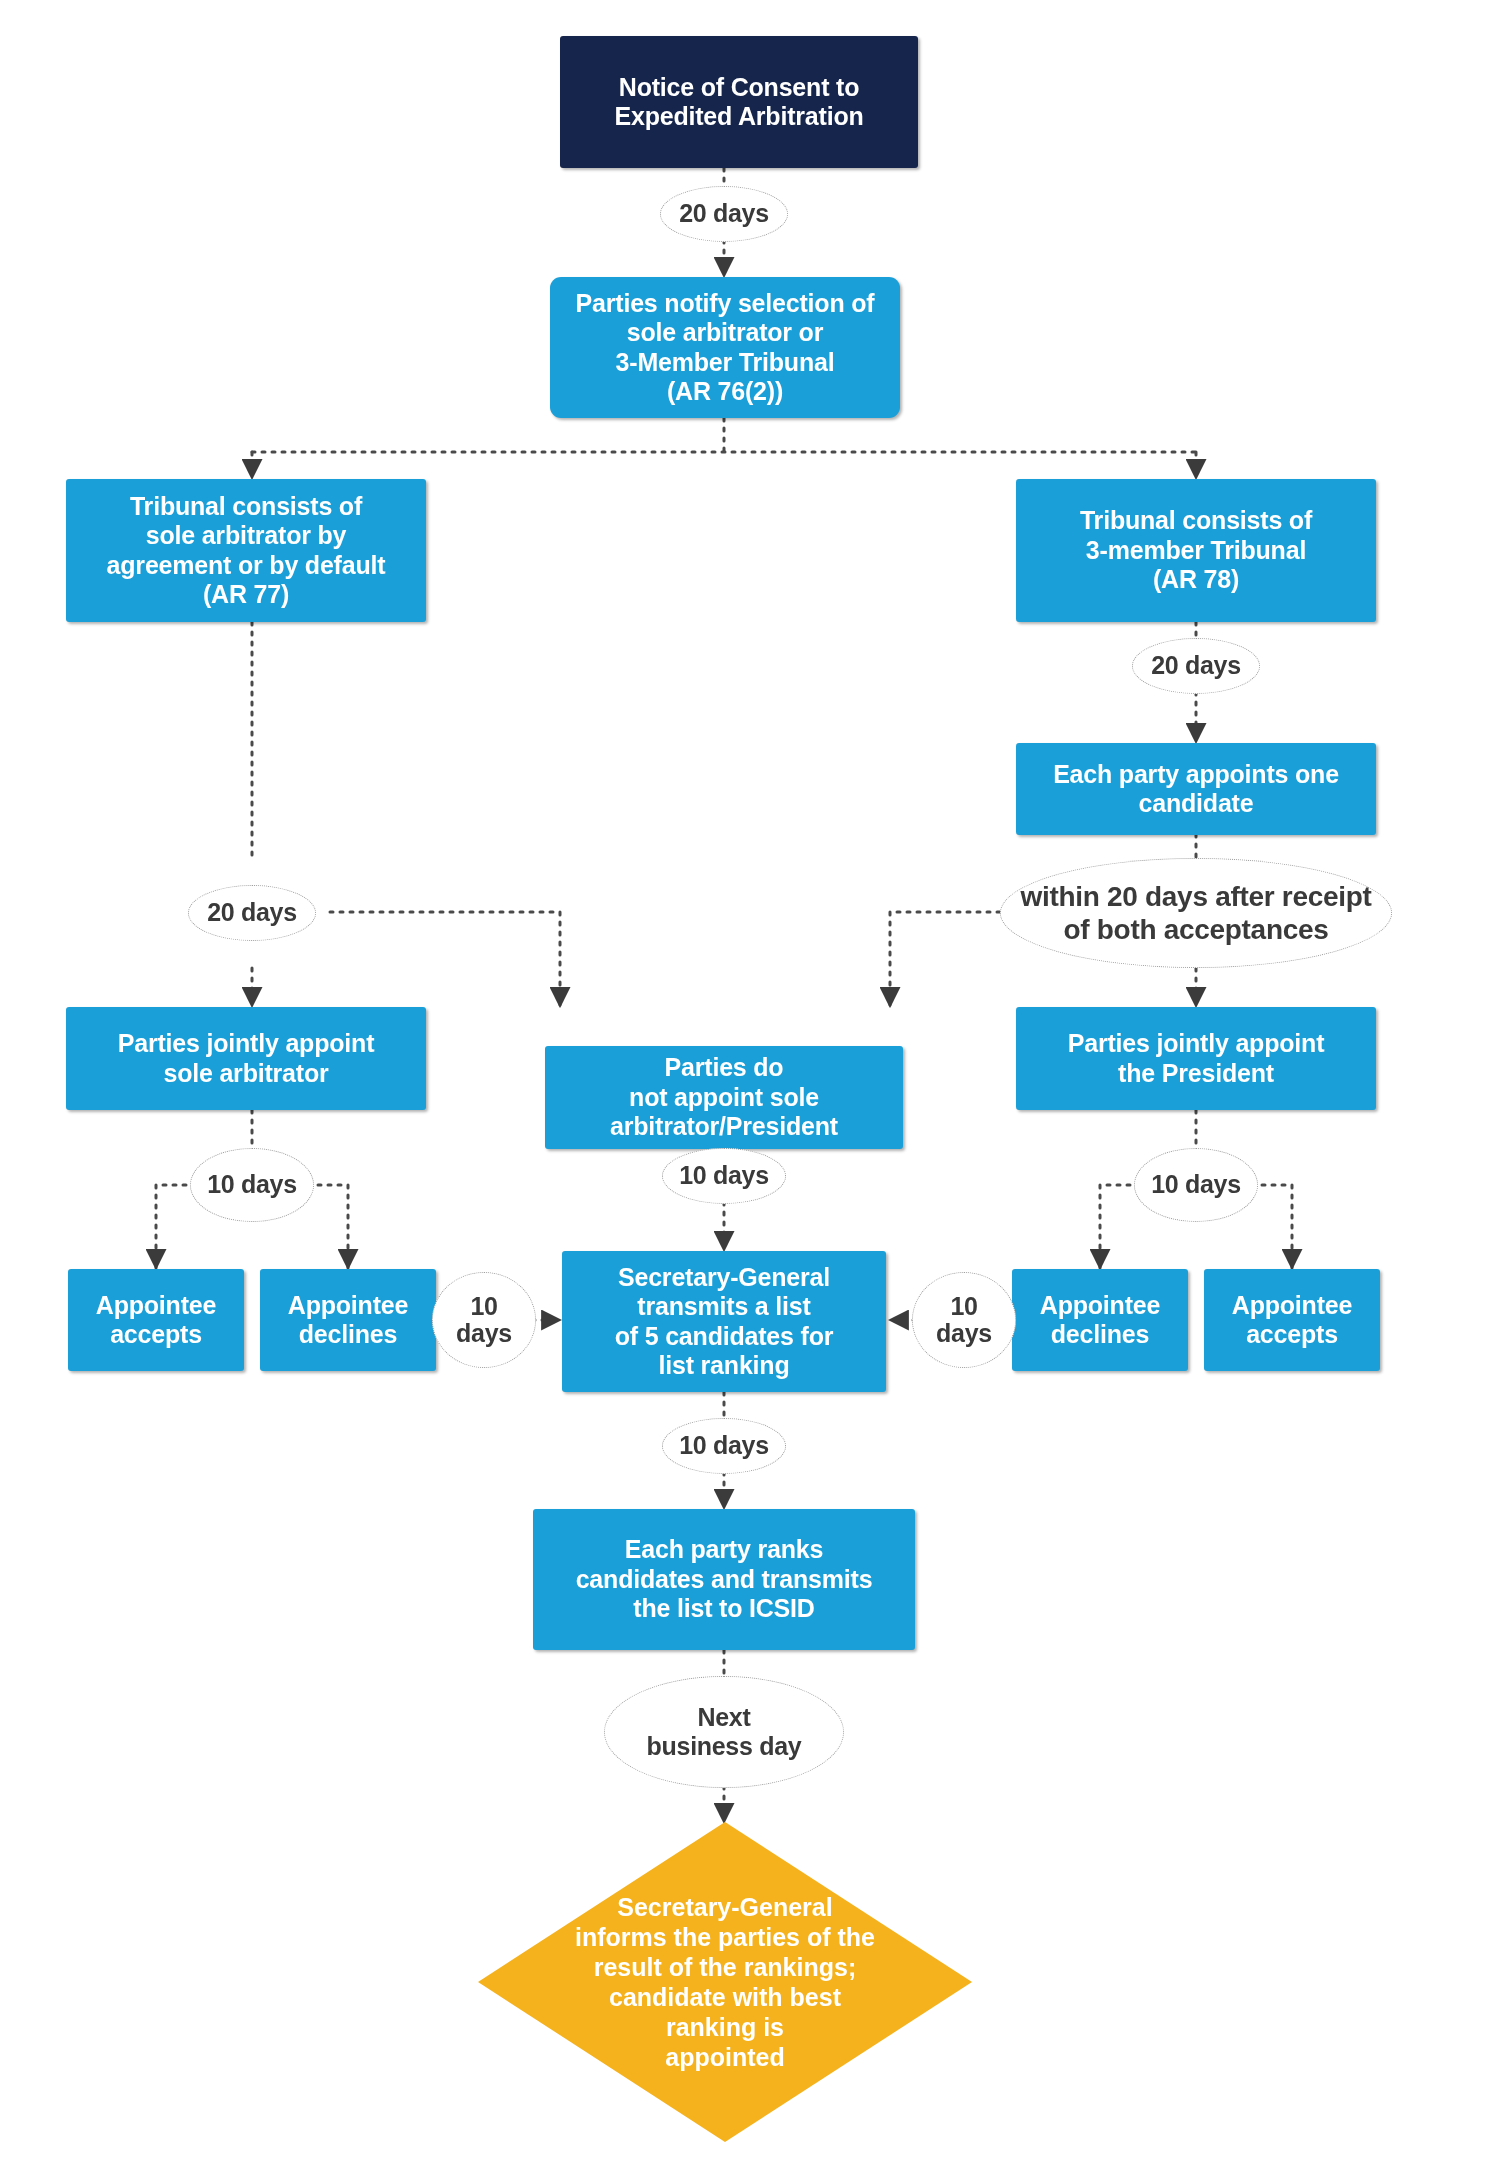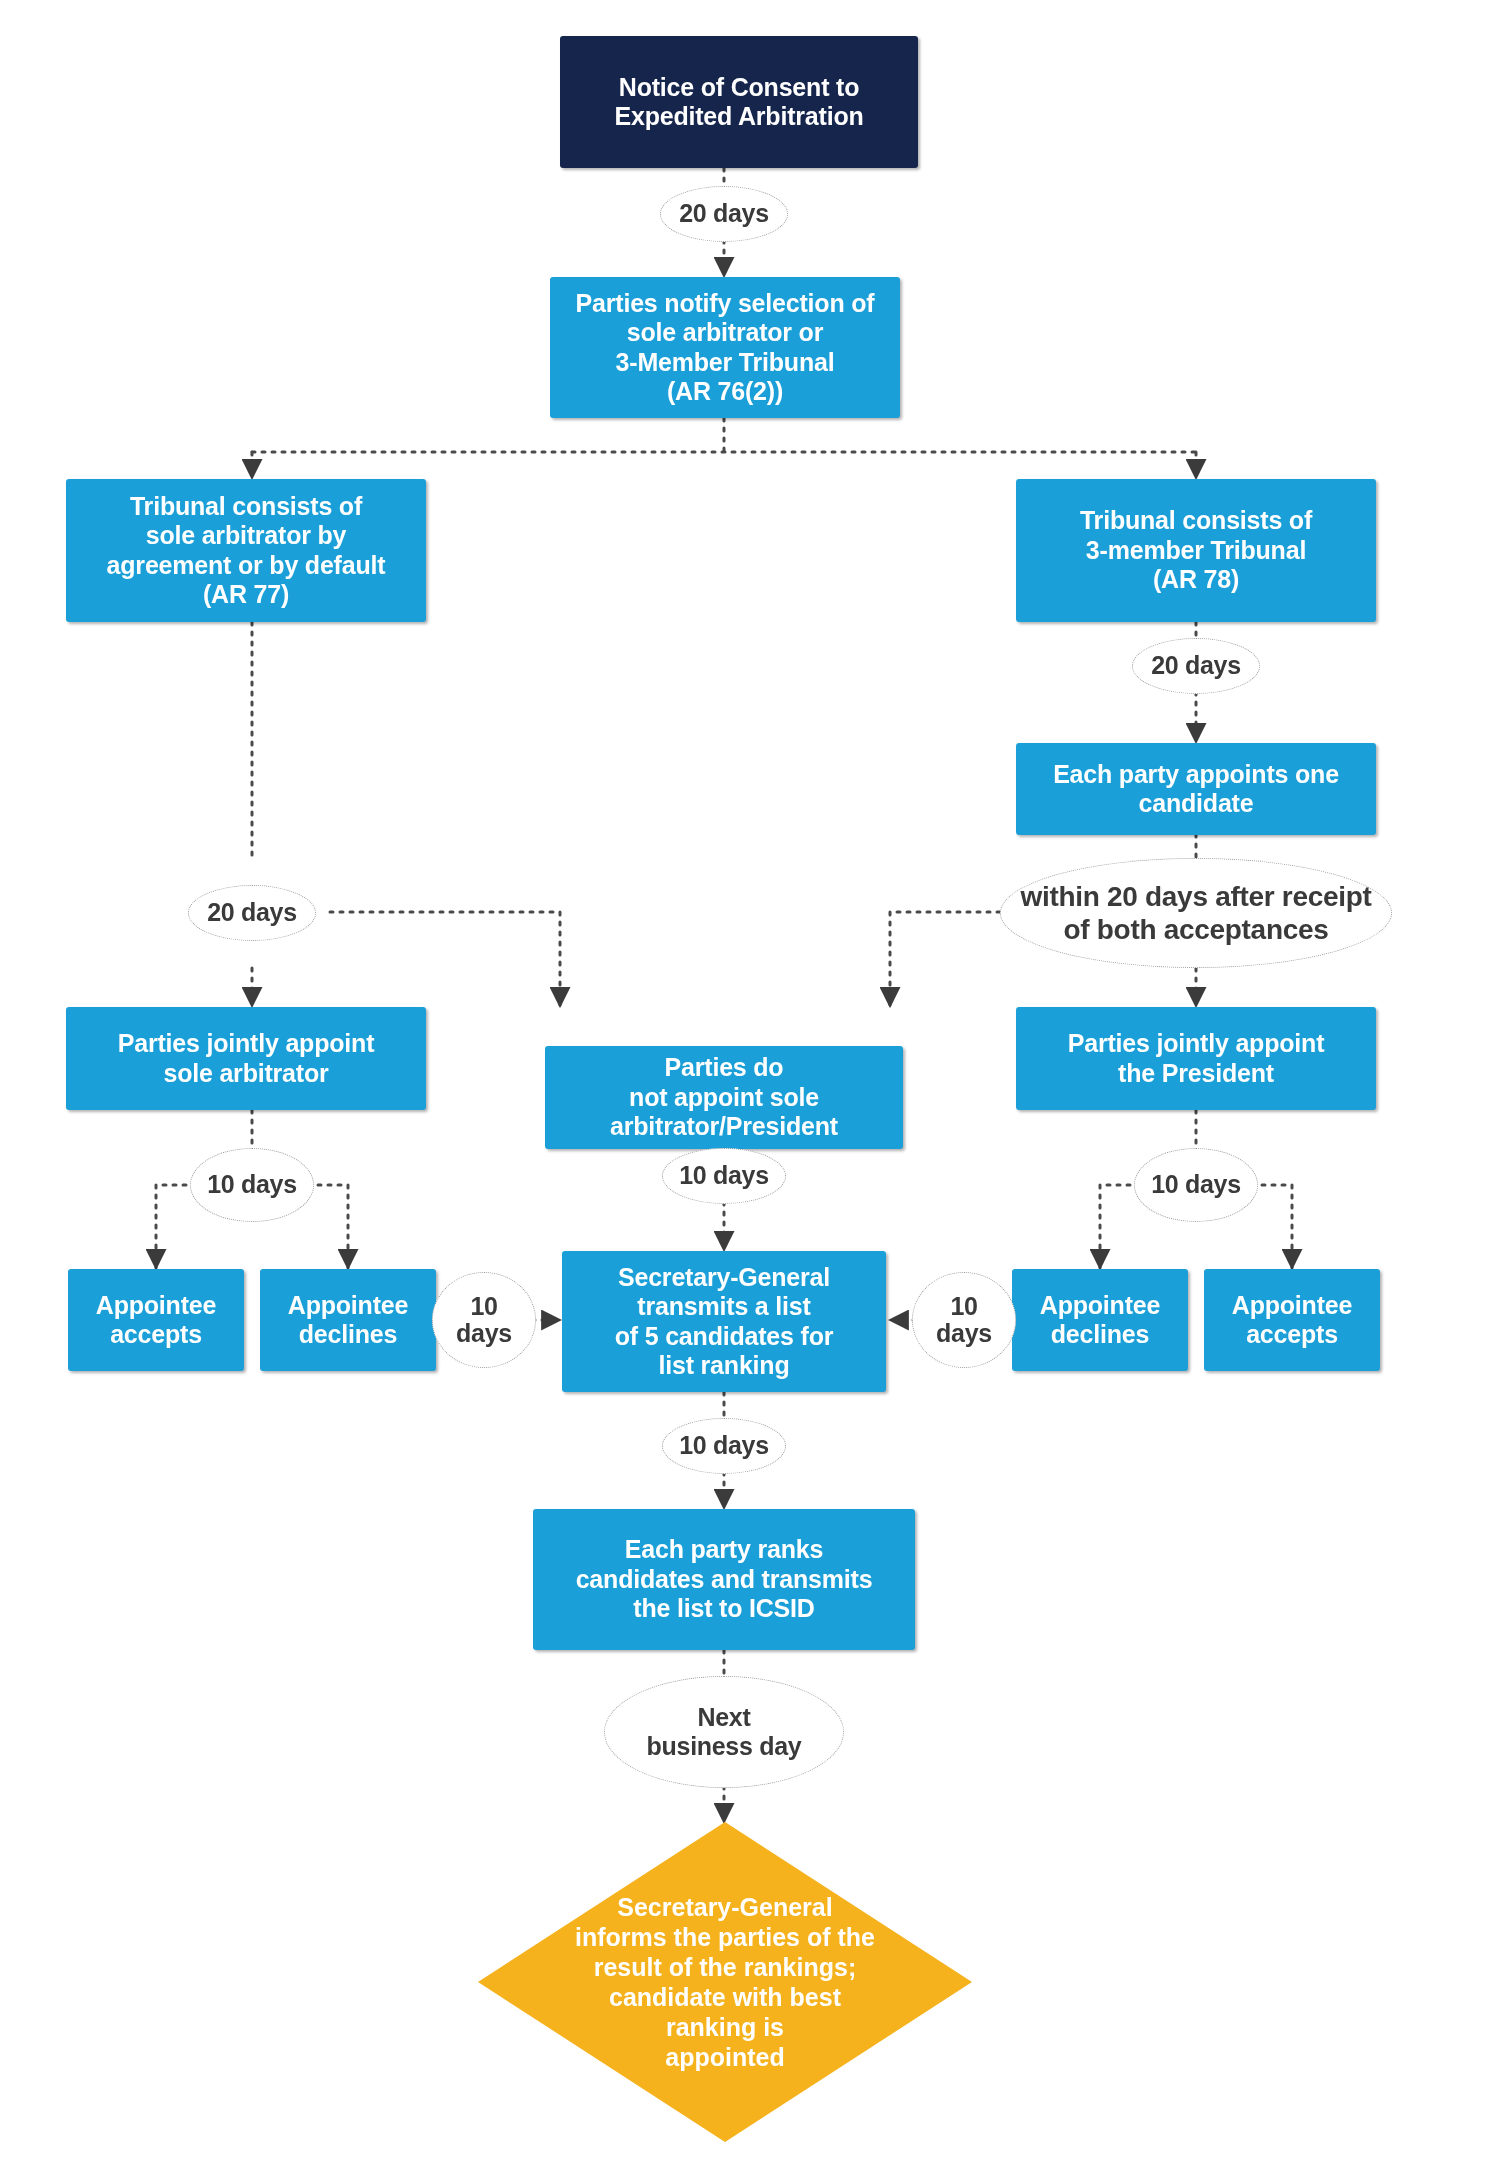--- a/index.html
+++ b/index.html
@@ -157,21 +157,21 @@
 
   <div class="node box dark" style="left:560px; top:36px; width:358px; height:132px;">
     <span>Notice of Consent to
 Expedited Arbitration</span>
   </div>
 
   <div class="node ellipse" style="left:660px; top:186px; width:128px; height:56px;">
     <span>20 days</span>
   </div>
 
-  <div class="node box" style="left:550px; top:277px; width:350px; height:141px;">
+  <div class="node box" style="left:550px; top:277px; width:350px; height:141px;border-radius:11px;">
     <span>Parties notify selection of
 sole arbitrator or
 3-Member Tribunal
 (AR 76(2))</span>
   </div>
 
   <div class="node box" style="left:66px; top:479px; width:360px; height:143px;">
     <span>Tribunal consists of
 sole arbitrator by
 agreement or by default

